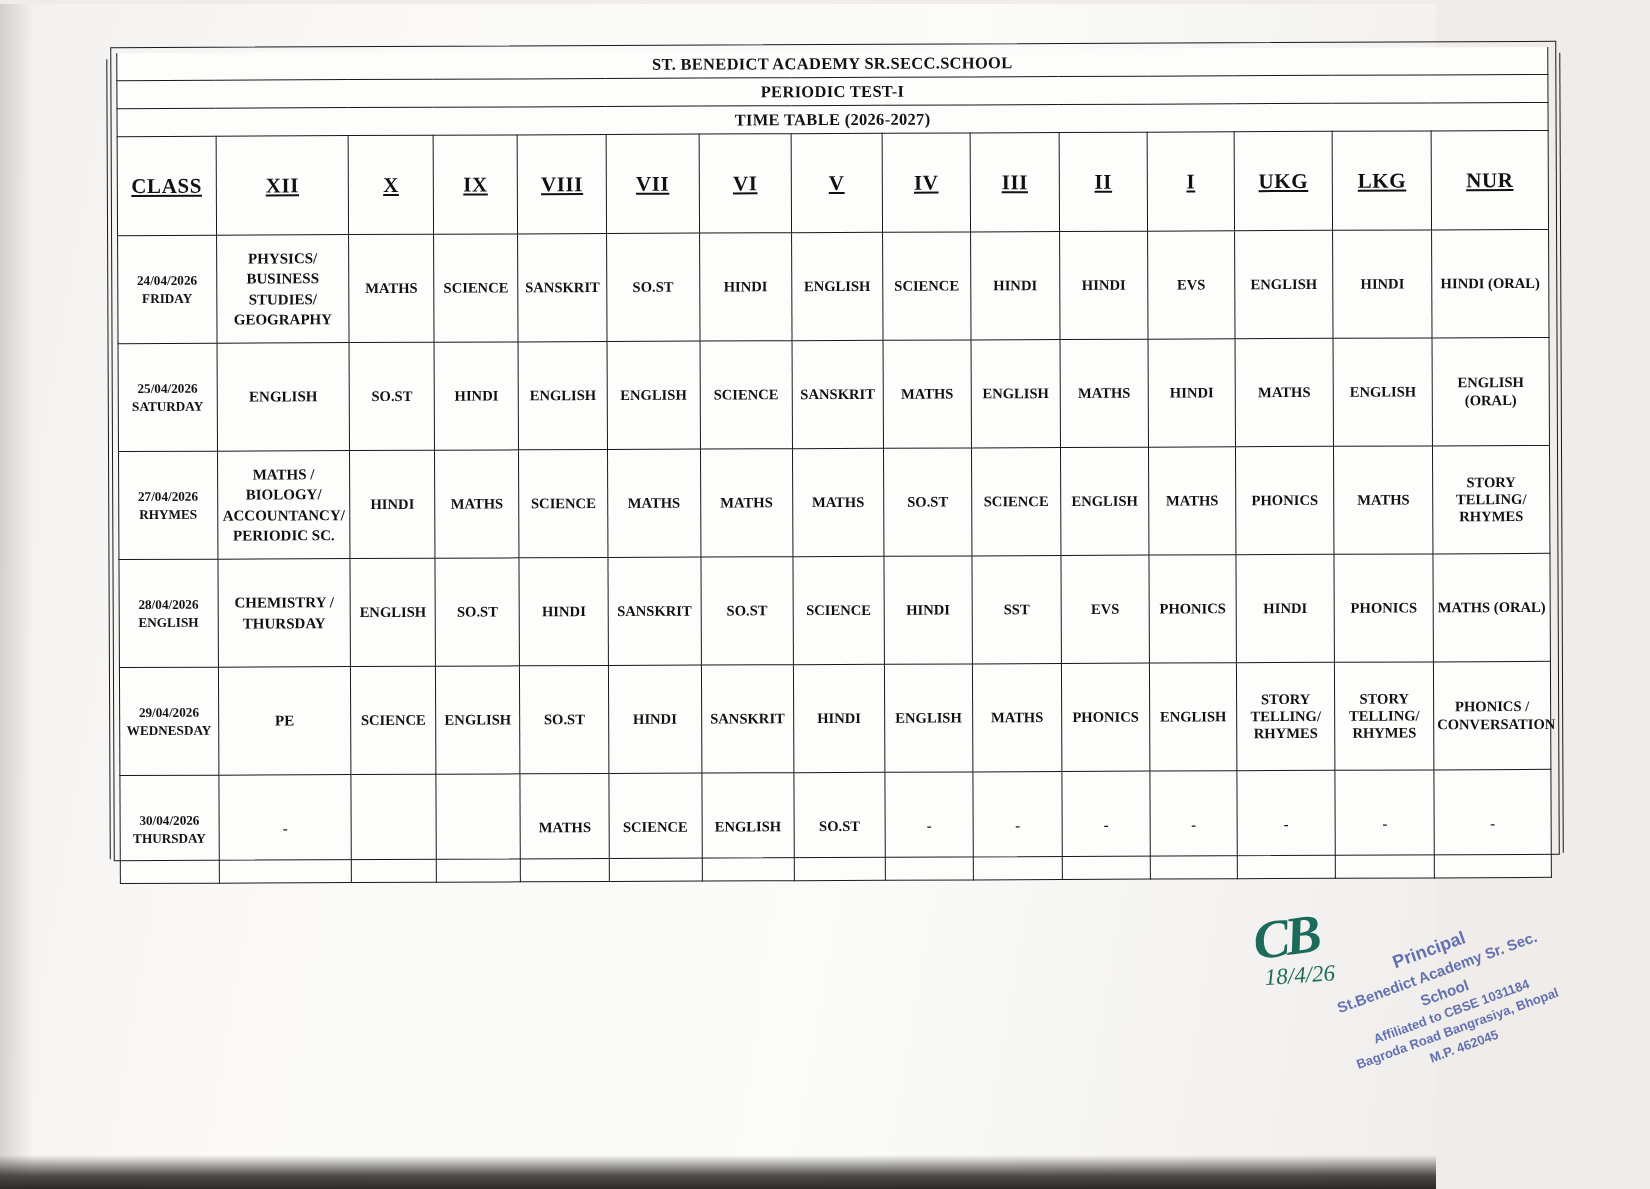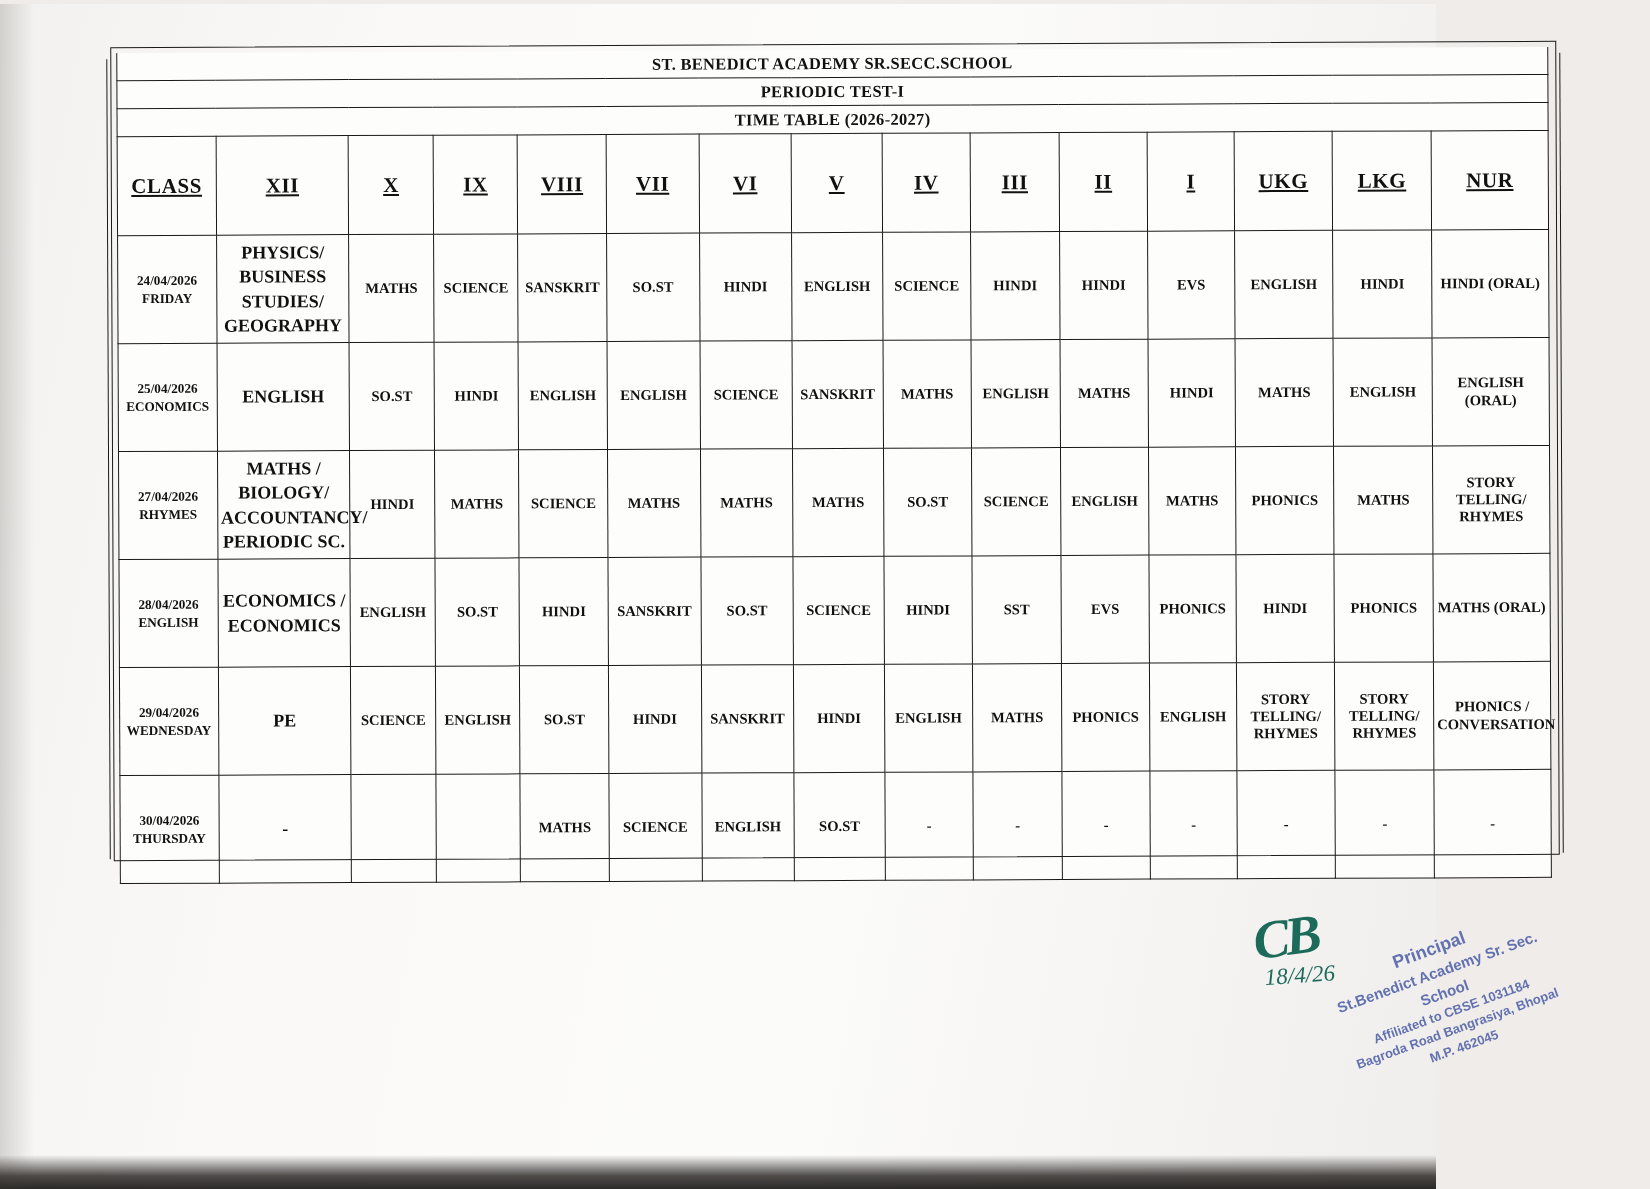--- a/index.html
+++ b/index.html
@@ -99,21 +99,21 @@
   .body-row td {
     font-size: 14.6px;
     height: 103px;
   }
   .body-row td.datecell {
     font-size: 13.2px;
     line-height: 1.35;
     margin-left: 21px;
   }
   .body-row td.xii {
-    font-size: 18px;
+    font-size: 15px;
     line-height: 1.35;
   }
   td.leftalign {
     text-align: left;
     padding-left: 6px;
     margin-top: 19px;
   }
   .sub2 { display:block; }
 
   
@@ -234,21 +234,21 @@
           <td>HINDI</td>
           <td>EVS</td>
           <td>ENGLISH</td>
           <td>HINDI</td>
           <td class="leftalign">HINDI (ORAL)</td>
         </tr>
 
         <tr class="body-row">
           <td class="datecell">
             <span>25/04/2026</span>
-            <span class="sub2">ECONOMICS</span>
+            <span class="sub2">SATURDAY</span>
           </td>
           <td class="xii">ENGLISH</td>
           <td>SO.ST</td>
           <td>HINDI</td>
           <td>ENGLISH</td>
           <td>ENGLISH</td>
           <td>SCIENCE</td>
           <td>SANSKRIT</td>
           <td>MATHS</td>
           <td>ENGLISH</td>
@@ -278,21 +278,21 @@
           <td>PHONICS</td>
           <td>MATHS</td>
           <td class="leftalign">STORY TELLING/ RHYMES</td>
         </tr>
 
         <tr class="body-row">
           <td class="datecell">
             <span>28/04/2026</span>
             <span class="sub2">ENGLISH</span>
           </td>
-          <td class="xii">ECONOMICS / ECONOMICS</td>
+          <td class="xii">CHEMISTRY / THURSDAY</td>
           <td>ENGLISH</td>
           <td>SO.ST</td>
           <td>HINDI</td>
           <td>SANSKRIT</td>
           <td>SO.ST</td>
           <td>SCIENCE</td>
           <td>HINDI</td>
           <td>SST</td>
           <td>EVS</td>
           <td>PHONICS</td>

